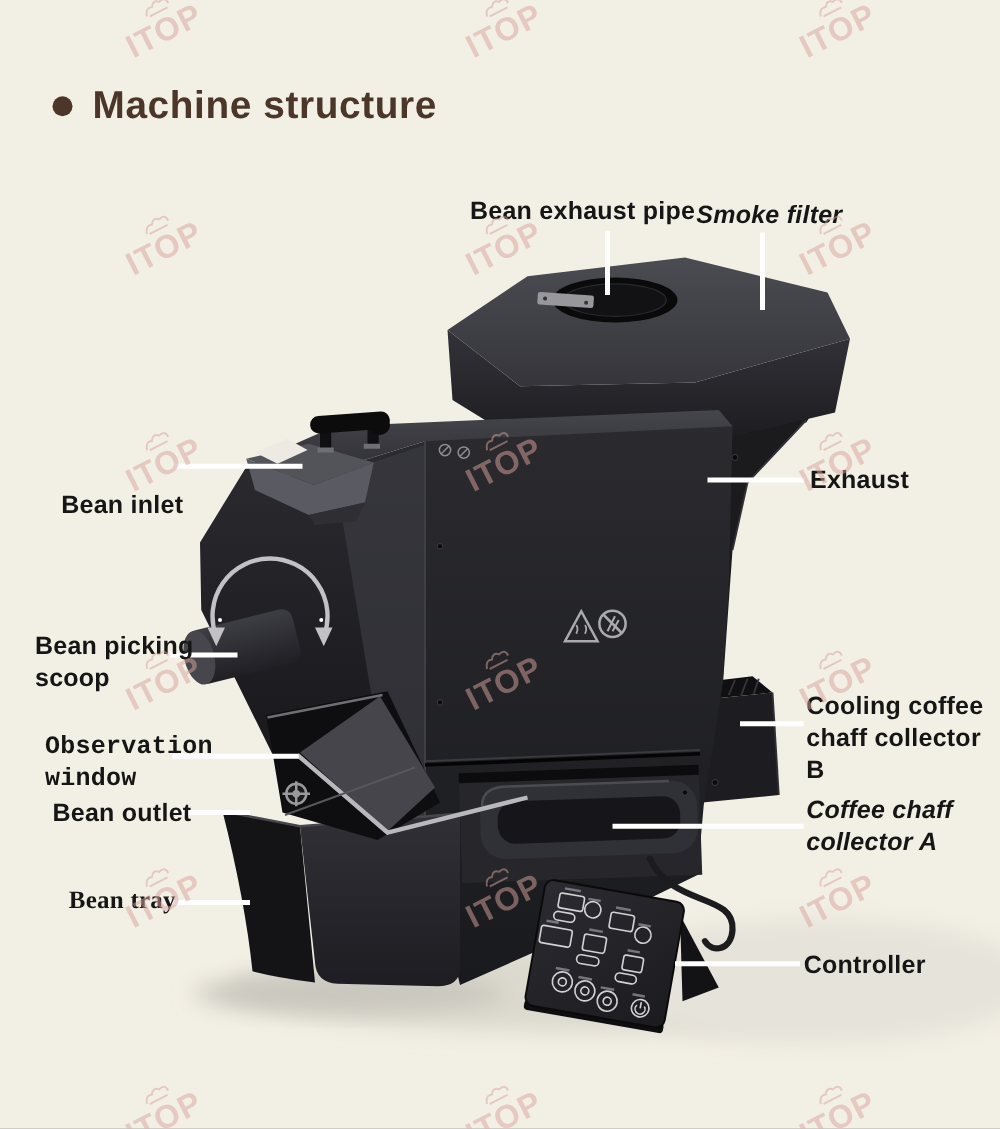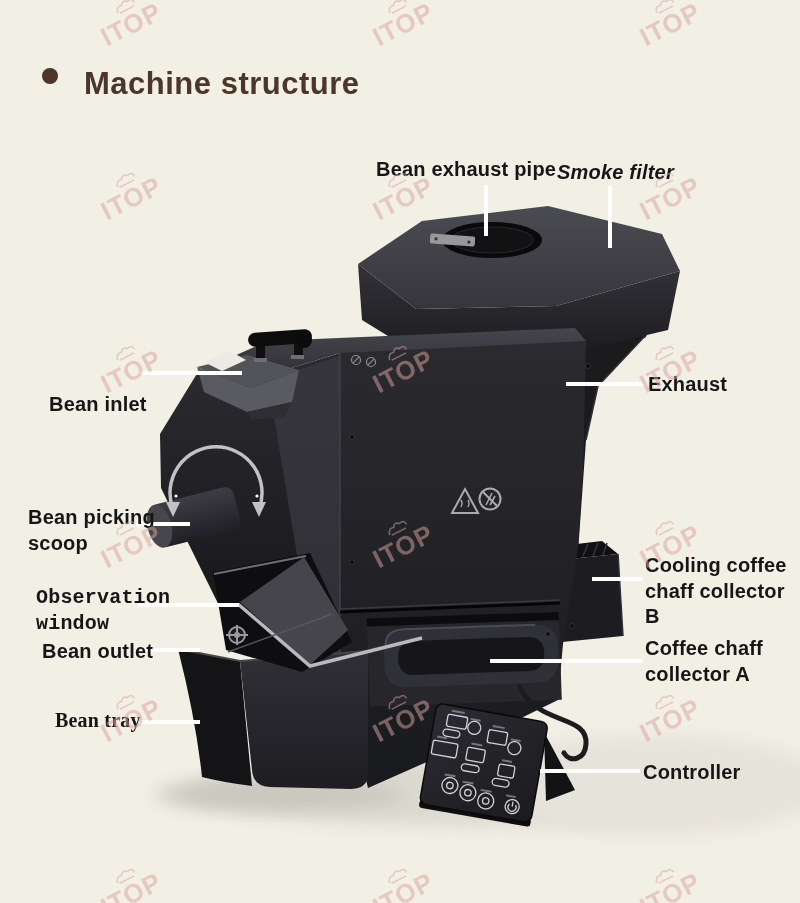--- a/index.html
+++ b/index.html
@@ -9,21 +9,21 @@
     --leader:#ffffff;
     --wm:#d9a49e;
   }
   html,body{margin:0;padding:0;}
   body{background:#888;font-family:"Liberation Sans", sans-serif;}
   .stage{
     position:relative;width:800px;height:903px;margin:0 auto;
     background:var(--bg);overflow:hidden;
   }
   .title{
-    position:absolute;left:42px;top:66px;display:flex;gap:26px;
+    position:absolute;left:42px;top:66px;display:flex;align-items:center;gap:16px;
     color:var(--title);
   }
   .title .bullet{
     width:16px;height:16px;border-radius:50%;background:var(--title);
     flex:0 0 auto;margin-top:2px;
   }
   .title .title-text{
     font-size:31px;font-weight:700;letter-spacing:.5px;white-space:nowrap;
   }
   .label{
@@ -32,21 +32,21 @@
   }
   .lbl-smoke-exhaust-pipe{left:376px;top:157px;}
   .lbl-smoke-filter{left:557px;top:160px;font-style:italic;}
   .lbl-bean-inlet{left:49px;top:360px;margin-top:32px;}
   .lbl-exhaust{left:648px;top:372px;text-align:center;}
   .lbl-bean-picking-scoop{left:28px;top:505px;}
   .lbl-observation-window{left:36px;top:585px;font-family:Liberation Mono, monospace;}
   .lbl-bean-outlet{left:42px;top:639px;}
   .lbl-bean-tray{left:55px;top:708px;font-family:Liberation Serif, serif;}
   .lbl-cooling-collector-b{left:645px;top:553px;}
-  .lbl-collector-a{left:645px;top:636px;}
+  .lbl-collector-a{left:645px;top:636px;font-style:italic;}
   .lbl-controller{left:643px;top:760px;}
   .machine-svg{position:absolute;left:0;top:0;}
   .watermark{
     position:absolute;color:var(--wm);opacity:.5;
     transform:translate(-50%,-50%) rotate(-27deg);
     font-weight:700;font-size:26px;letter-spacing:1px;
     text-align:center;pointer-events:none;line-height:1;
   }
   .watermark svg{display:block;margin:0 auto 1px 22px;}
 </style>

